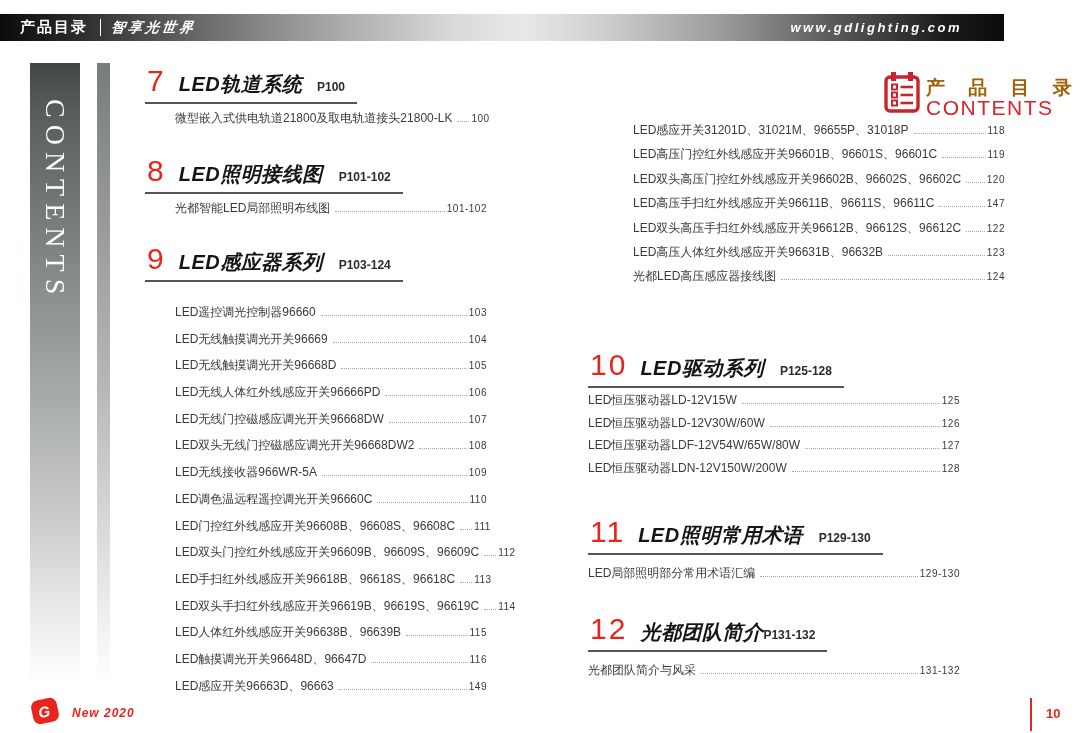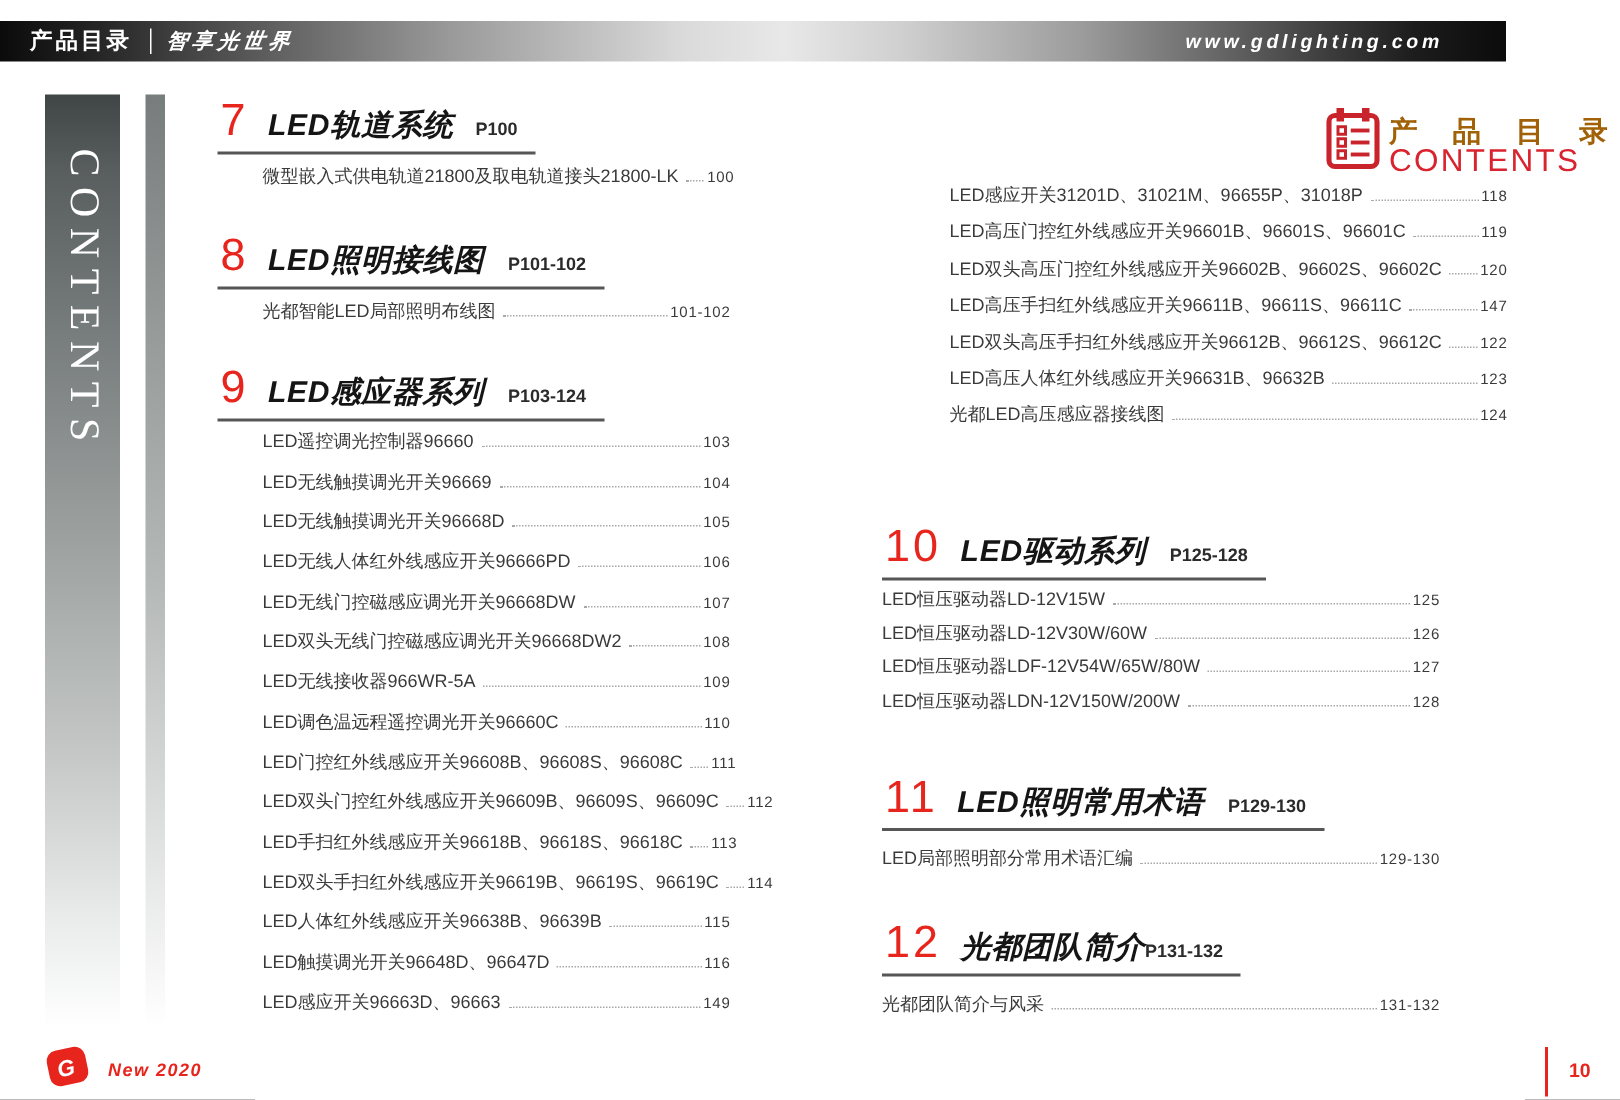--- a/index.html
+++ b/index.html
@@ -36,21 +36,21 @@
     letter-spacing:1.5px;font-weight:normal;}
 
   
   .section{position:absolute;}
   .sec-head{display:inline-flex;align-items:baseline;border-bottom:2px solid #565656;
     padding:0 12px 4px 2px;white-space:nowrap;}
   .sec-head .num{color:#e8251d;font-size:30px;line-height:30px;letter-spacing:2px;font-weight:normal;}
   .sec-head .ttl{font-size:20px;font-weight:bold;font-style:italic;color:#151515;
     margin-left:13px;letter-spacing:0.5px;}
   .sec-head .pref{font-size:12px;color:#2b2b2b;margin-left:16px;font-weight:bold;}
-  .items{margin-left:30px;padding-top:5px;width:312px;}
+  .items{margin-left:30px;padding-top:22px;width:312px;}
   .wideitems{padding-top:4px;width:372px;}
   .row{display:flex;align-items:baseline;}
   .row .lbl{font-size:12px;color:#3a3a3a;white-space:nowrap;}
   .row .dots{flex:1;border-bottom:1.5px dotted #a8a8a8;margin:0 2px 3px 5px;min-width:12px;}
   .row .pg{font-size:10px;color:#3a3a3a;letter-spacing:0.5px;}
   .rh27 .row{height:26.7px;} .rh24 .row{height:24.4px;}
   .rh23 .row{height:22.6px;} .rh-one .row{height:24px;}
   .pt6{padding-top:6px;} .pt10{padding-top:10px;}
 
   

